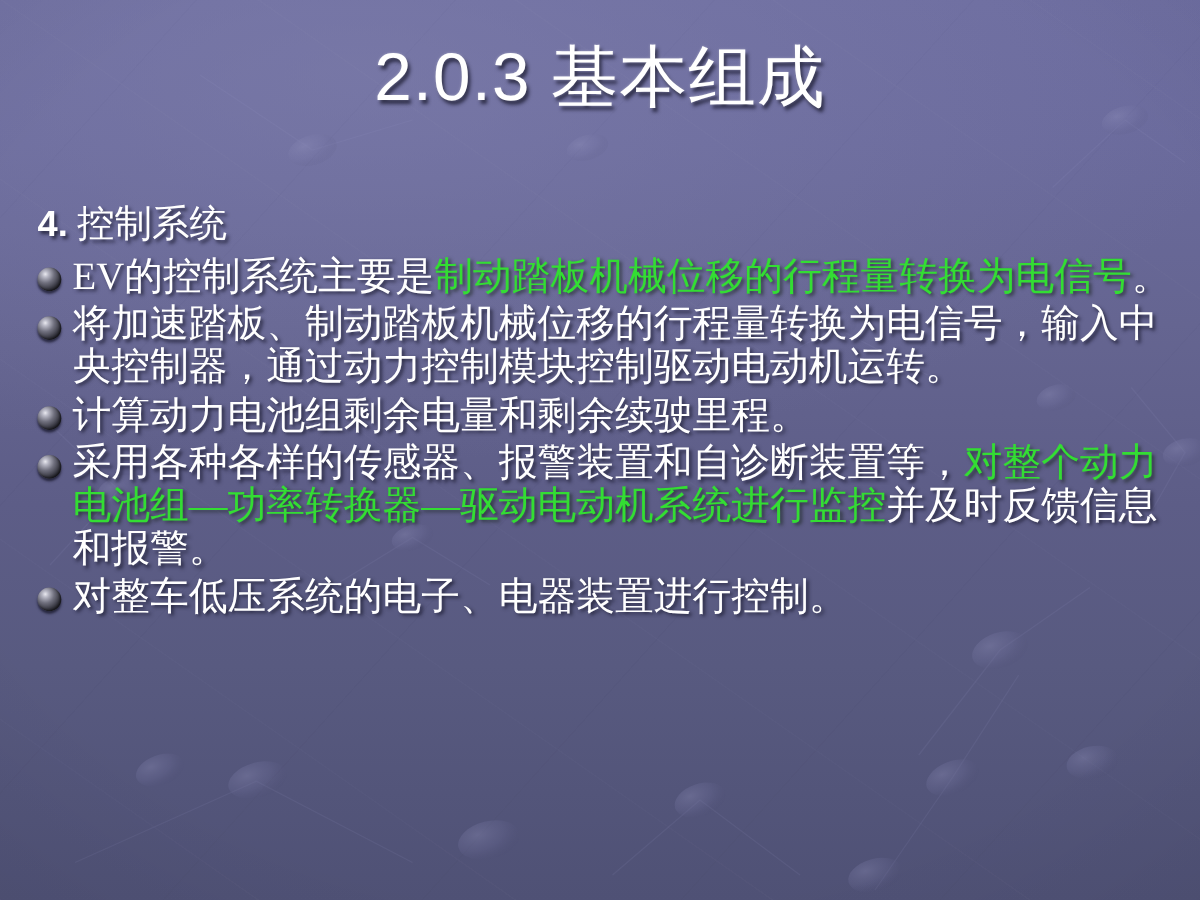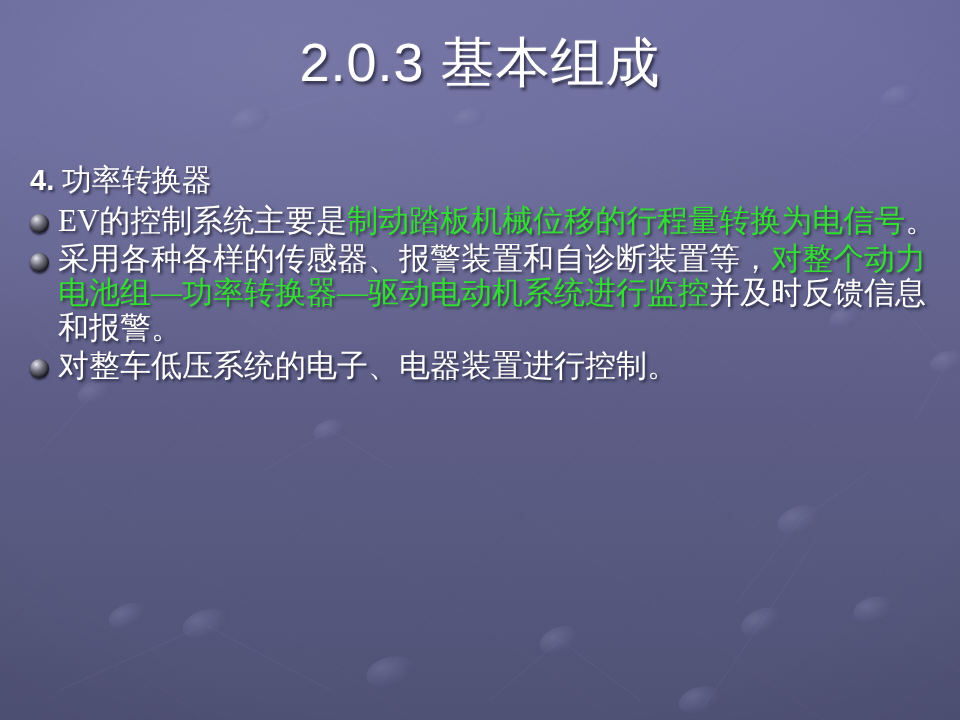--- a/index.html
+++ b/index.html
@@ -192,28 +192,36 @@
   </div>
 
   <div class="tex tex-vignette"></div>
 
   <div id="title-bar">
     <span id="title-text">2.0.3 基本组成</span>
   </div>
 
   <div id="body">
 
-    <p class="lead"><span class="num">4.</span> <span>功率转换器</span></p>
+    <p class="lead"><span class="num">4.</span> <span>控制系统</span></p>
 
     <div class="bullet">
       <span class="marker"></span>
       <div class="btext"><span class="w">EV的控制系统主要是</span><span class="g">制动踏板机械位移的行程量转换为电信号</span><span class="w">。</span></div>
     </div>
 
-
+    <div class="bullet">
+      <span class="marker"></span>
+      <div class="btext tight"><span class="w">将加速踏板、制动踏板机械位移的行程量转换为电信号，输入中央控制器，通过动力控制模块控制驱动电动机运转。</span></div>
+    </div>
+
+    <div class="bullet">
+      <span class="marker"></span>
+      <div class="btext"><span class="w">计算动力电池组剩余电量和剩余续驶里程。</span></div>
+    </div>
 
     <div class="bullet">
       <span class="marker"></span>
       <div class="btext tight"><span class="w">采用各种各样的传感器、报警装置和自诊断装置等，</span><span class="g">对整个动力电池组—功率转换器—驱动电动机系统进行监控</span><span class="w">并及时反馈信息和报警。</span></div>
     </div>
 
     <div class="bullet">
       <span class="marker"></span>
       <div class="btext"><span class="w">对整车低压系统的电子、电器装置进行控制。</span></div>
     </div>

